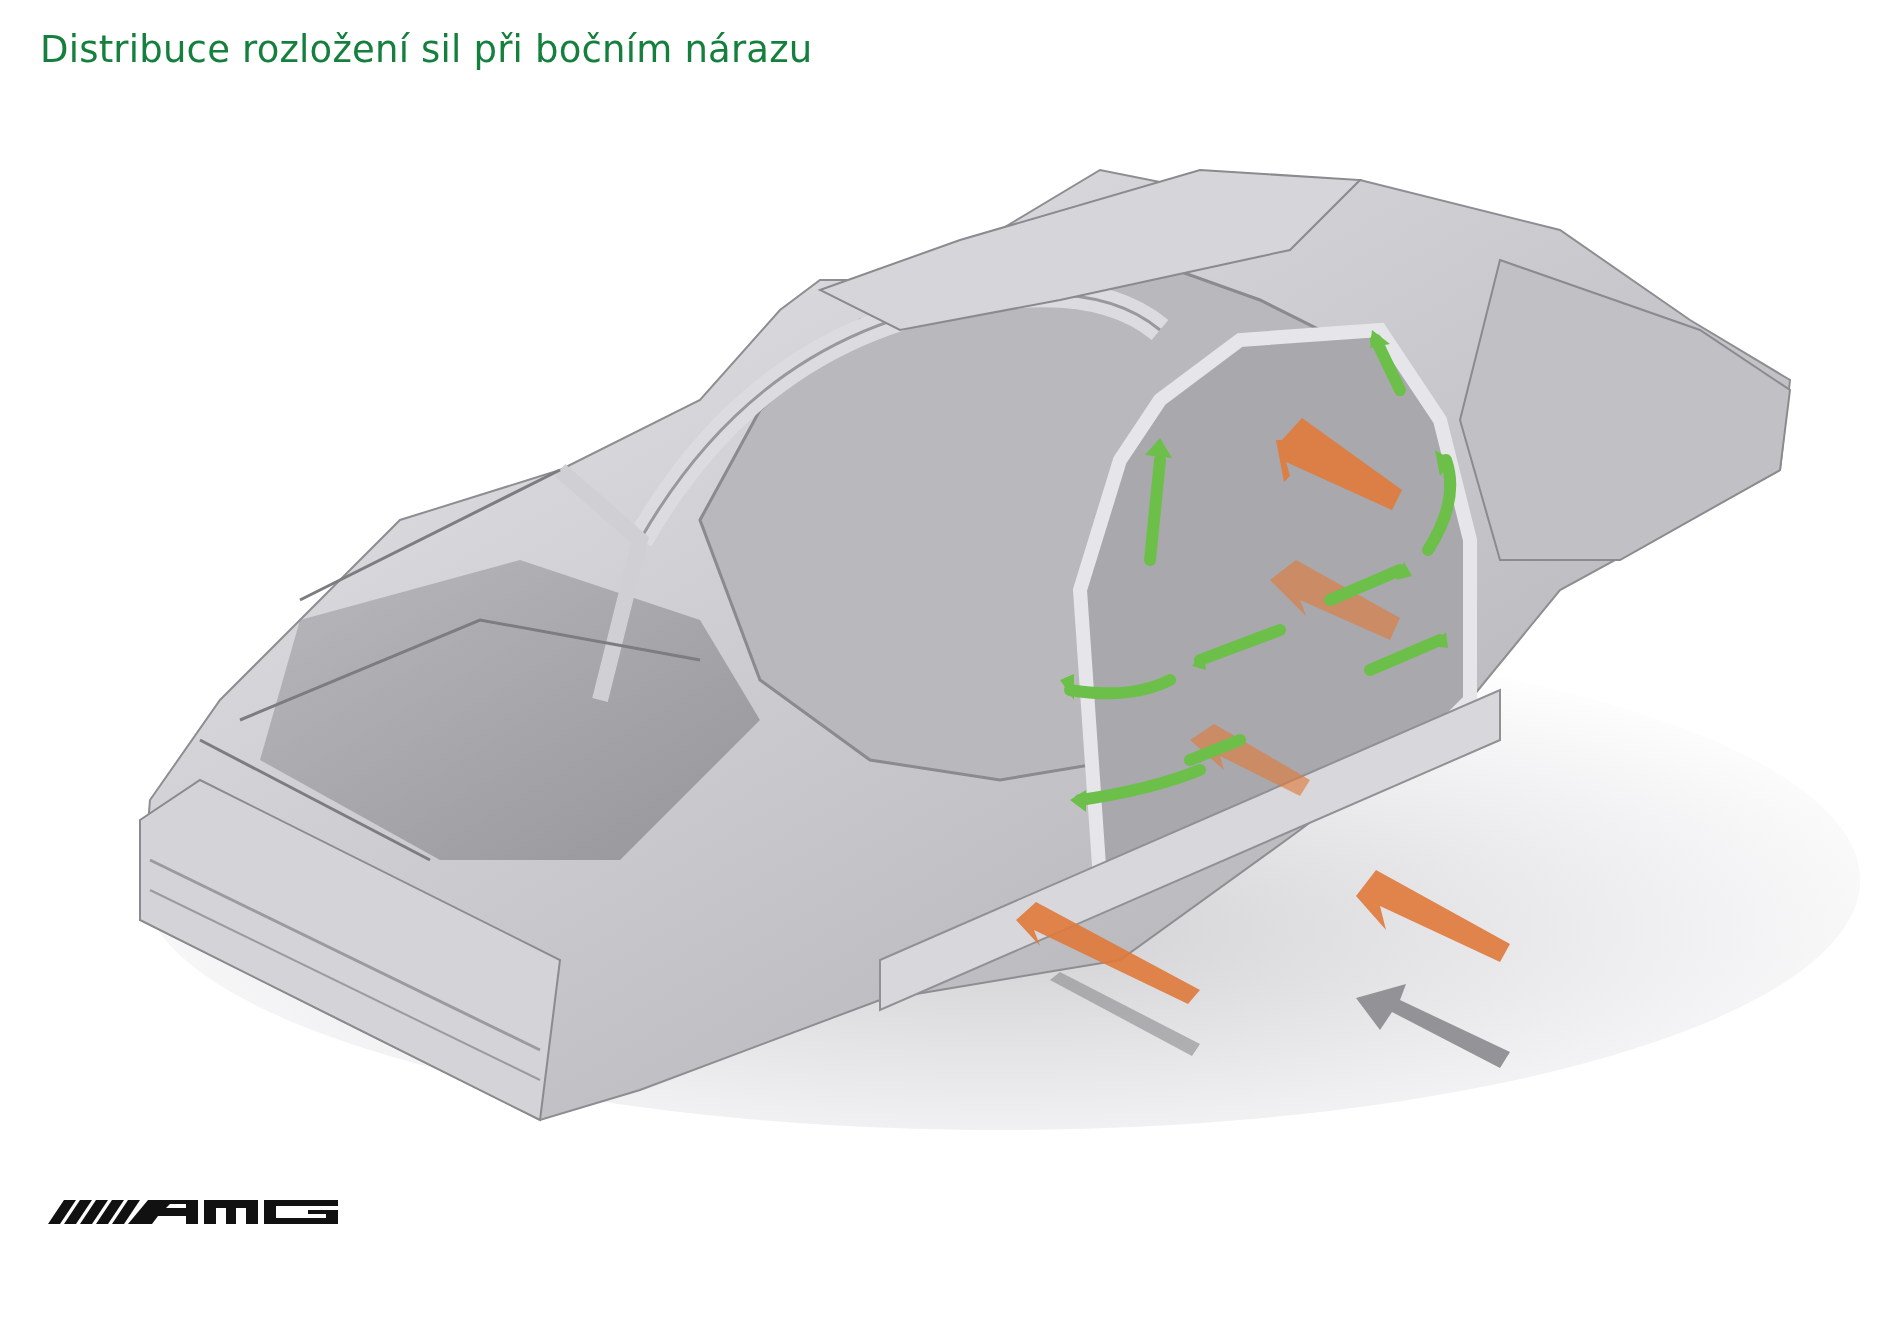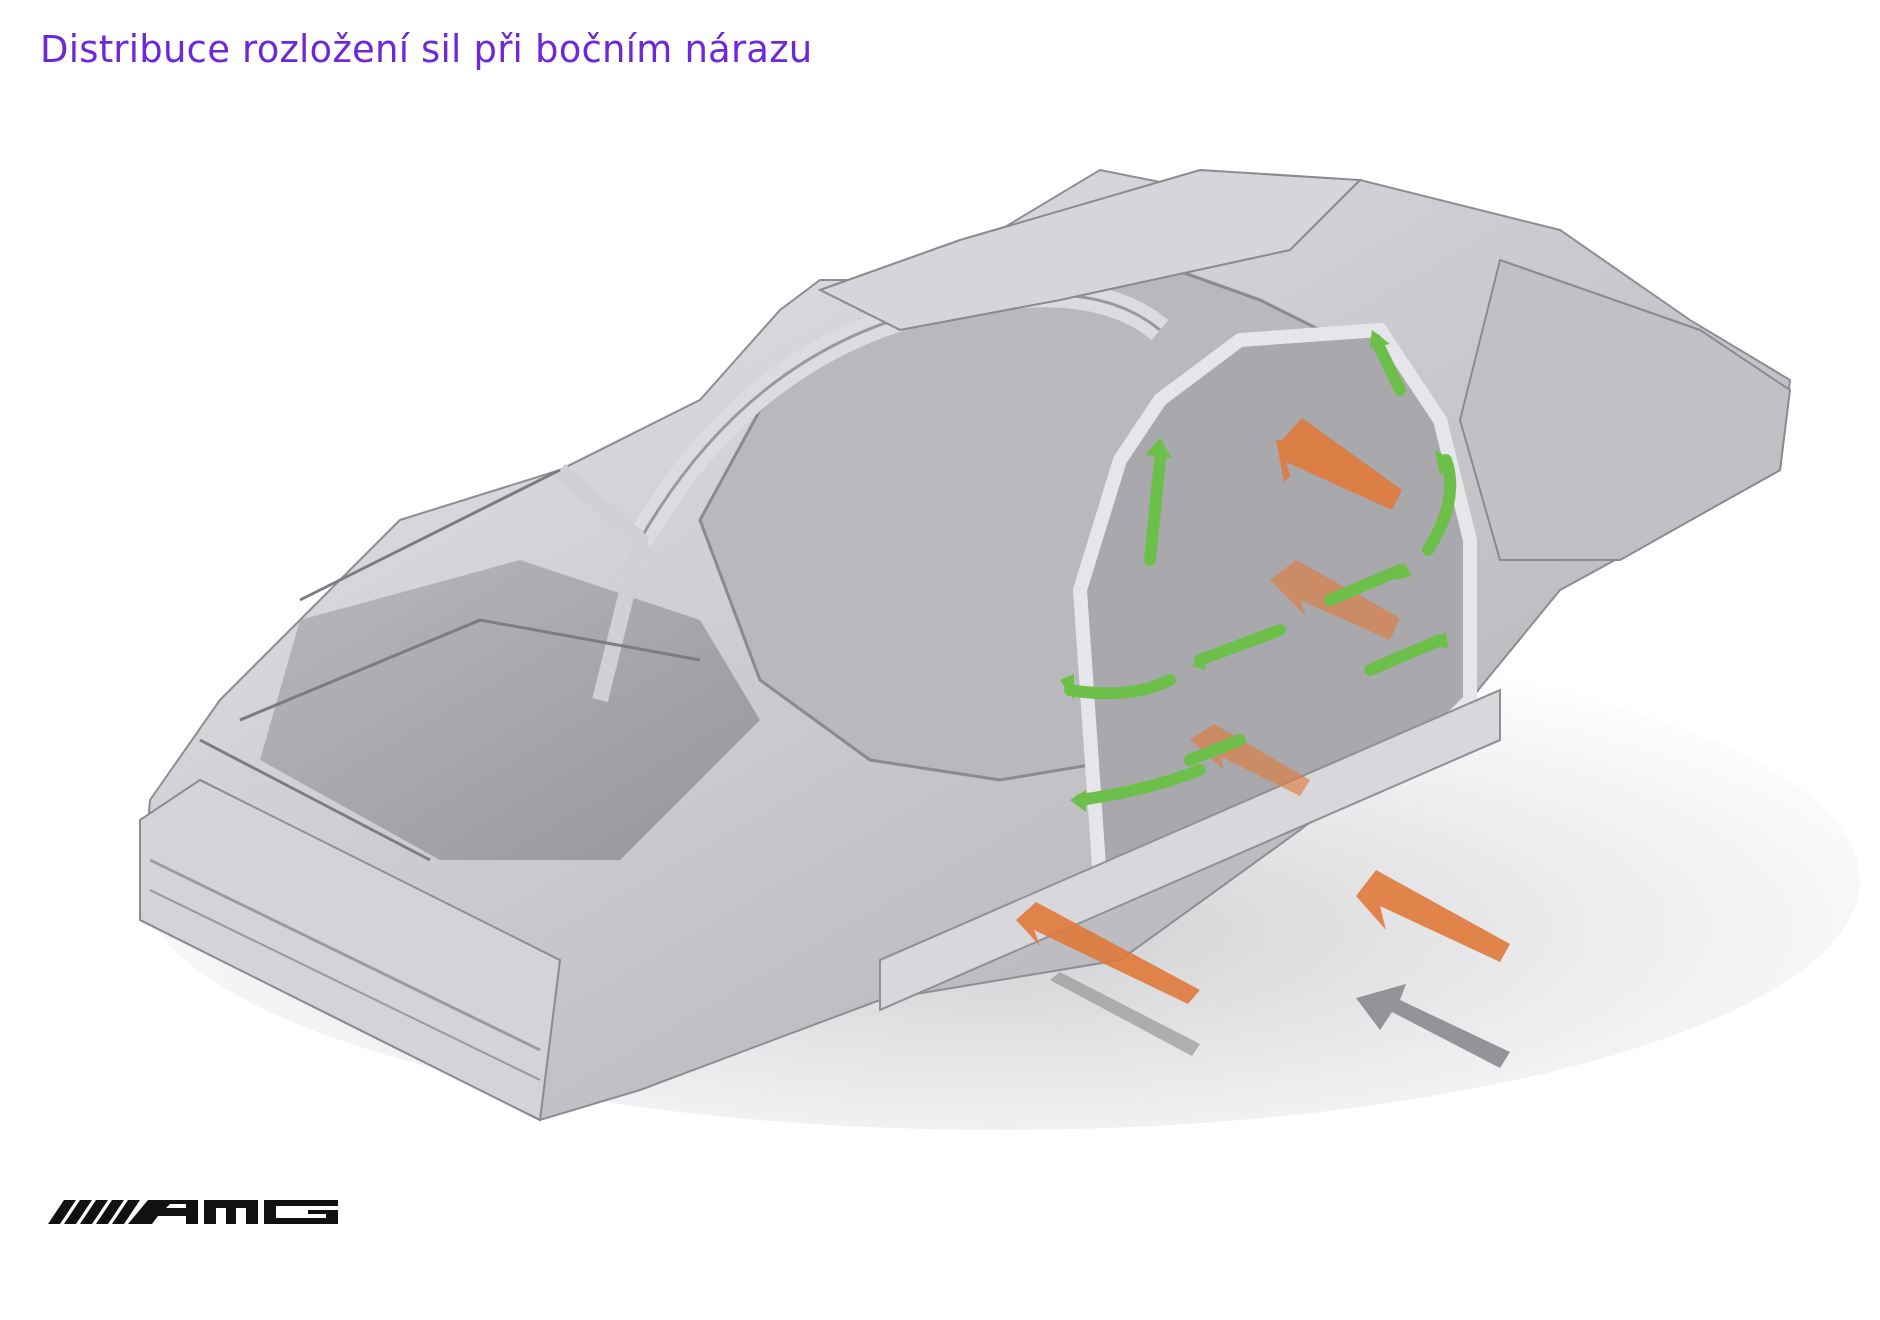--- a/index.html
+++ b/index.html
@@ -1,17 +1,17 @@
 <!DOCTYPE html>
 <html><head>
 <meta charset="utf-8">
 <style>
   html,body{margin:0;padding:0;}
   body{width:1880px;height:1320px;background:#ffffff;position:relative;overflow:hidden;font-family:"DejaVu Sans",sans-serif;}
-  .title{position:absolute;left:40px;top:28px;font-size:37px;color:#6d28d9;letter-spacing:0.2px;}
+  .title{position:absolute;left:40px;top:28px;font-size:37px;color:#15803d;letter-spacing:0.2px;}
   .stage{position:absolute;left:0;top:0;width:1880px;height:1320px;}
   .logo{position:absolute;left:48px;top:1198px;width:292px;height:48px;}
 </style>
 </head>
 <body>
 
 <div class="title">Distribuce rozložení sil při bočním nárazu</div>
 
 <svg class="stage" viewBox="0 0 1880 1320" xmlns="http://www.w3.org/2000/svg">
   <defs>

